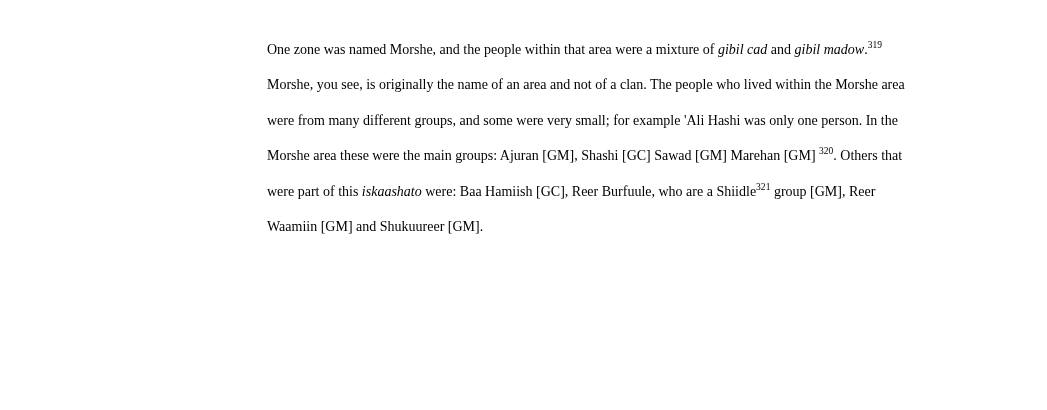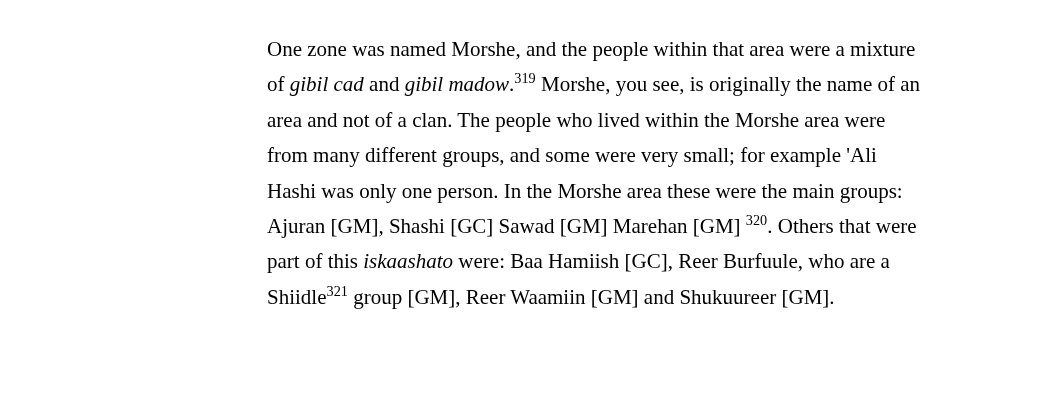--- a/index.html
+++ b/index.html
@@ -18,21 +18,21 @@
     position: relative;
     width: 1047px;
     height: 410px;
     background: #ffffff;
   }
   .text-block {
     position: absolute;
     left: 267px;
     top: 32px;
     width: 655px;
-    font-size: 21px;
+    font-size: 14px;
     line-height: 35.4px;
     text-align: left;
     color: #000000;
   }
   .text-block p {
     margin: 0;
   }
   .it {
     font-style: italic;
   }

